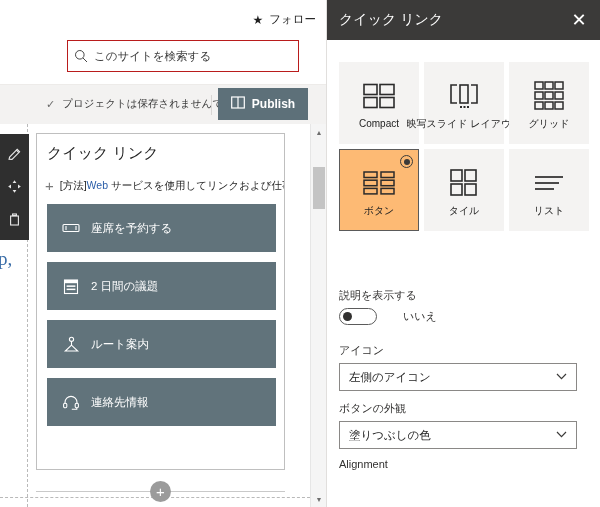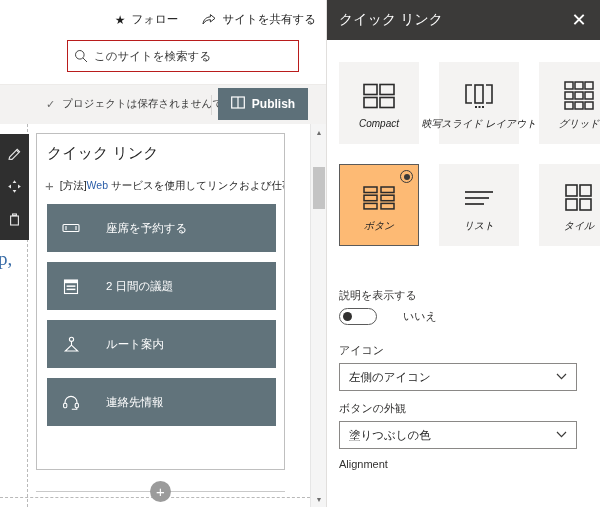--- a/index.html
+++ b/index.html
@@ -51,21 +51,21 @@
 
   .webpart{position:absolute;left:36px;top:133px;width:249px;height:337px;
     border:1px solid #bfbfbf;background:#fff;box-sizing:border-box;overflow:hidden;}
   .wp-title{position:absolute;left:10px;top:10px;font-size:15px;color:#1f1f1f;white-space:nowrap;}
   .wp-addlink{position:absolute;left:8px;top:44px;display:flex;align-items:center;gap:6px;white-space:nowrap;cursor:pointer;}
   .wp-addlink .pl{color:#7a7a7a;font-size:15px;line-height:1;}
   .wp-addlink .tx{font-size:10.5px;color:#1f1f1f;}
   .wp-addlink .tx b{color:#2a5da8;font-weight:normal;}
 
   .qlist{position:absolute;left:10px;top:70px;width:229px;}
-  .qtile{height:48px;background:#61737b;margin-bottom:10px;display:flex;align-items:center;gap:25px;padding-left:14px;box-sizing:border-box;cursor:pointer;}
+  .qtile{height:48px;background:#61737b;margin-bottom:10px;display:flex;align-items:center;gap:10px;padding-left:14px;box-sizing:border-box;cursor:pointer;}
   .qtile .qi{width:20px;height:20px;display:flex;align-items:center;justify-content:center;color:#fff;flex:0 0 auto;}
   .qtile .ql{color:#ffffff;font-size:11.5px;white-space:nowrap;}
 
   .addsection{position:absolute;left:36px;top:481px;width:249px;height:22px;}
   .addsection .ln{position:absolute;left:0;top:10px;width:249px;height:1px;background:#c9c9c9;}
   .addsection .pbtn{position:absolute;left:114px;top:0;width:21px;height:21px;border-radius:50%;
     background:#9b9b9b;color:#fff;display:flex;align-items:center;justify-content:center;font-size:15px;line-height:1;cursor:pointer;}
 
   
   .vscroll{position:absolute;left:310px;top:124px;width:16px;height:383px;background:#f5f5f5;border-left:1px solid #e6e6e6;}
@@ -76,21 +76,21 @@
 
   
   .panel{position:absolute;left:326px;top:0;width:274px;height:507px;background:#ffffff;
     border-left:1px solid #e1dfdd;box-sizing:border-box;}
   .panel-head{position:absolute;left:0;top:0;width:274px;height:40px;background:#3b3a39;display:flex;align-items:center;}
   .panel-head .ttl{color:#ffffff;font-size:14px;margin-left:12px;white-space:nowrap;}
   .panel-head .x{position:absolute;right:10px;top:8px;width:24px;height:24px;color:#fff;font-size:18px;
     display:flex;align-items:center;justify-content:center;cursor:pointer;font-weight:300;}
 
   .layout-grid{position:absolute;left:12px;top:62px;width:250px;
-    display:grid;grid-template-columns:repeat(3,80px);grid-template-rows:82px 82px;gap:20px;font-style:italic;}
+    display:grid;grid-template-columns:repeat(3,80px);grid-template-rows:82px 82px;gap:5px;}
   .ltile{background:#f4f3f2;position:relative;display:flex;flex-direction:column;align-items:center;justify-content:center;gap:4px;cursor:pointer;box-sizing:border-box;}
   .ltile.sel{border:1px solid #5a5a5a;background:#fdba74;}
   .ltile .lico{height:36px;display:flex;align-items:center;justify-content:center;color:#2b2b2b;}
   .ltile .llab{font-size:10px;color:#232323;text-align:center;white-space:nowrap;line-height:1.1;}
   .ltile .radio{position:absolute;right:5px;top:5px;width:13px;height:13px;border:1.5px solid #3b3a39;border-radius:50%;
     display:flex;align-items:center;justify-content:center;box-sizing:border-box;}
   .ltile .radio i{width:6px;height:6px;border-radius:50%;background:#3b3a39;display:block;}
 
   .field{position:absolute;left:12px;width:250px;}
   .field .flabel{font-size:11px;color:#323130;margin-bottom:5px;white-space:nowrap;}
@@ -113,28 +113,20 @@
 
 <div class="root">
 
   <div class="left-pane">
 
     <div class="site-topbar">
       <div class="top-actions">
         <div class="top-act">
           <span class="gl">★</span>
           <span>フォロー</span>
-        </div>
-        <div class="top-act">
-          <span class="gl">
-            <svg width="14" height="12" viewBox="0 0 14 12">
-                <path d="M1 11 C1.6 6.2 4.6 4 8.4 3.9 L8.4 1.6 L13 5.3 L8.4 9 L8.4 6.7 C5.4 6.7 2.9 8 1 11 Z" fill="none" stroke="#333" stroke-width="1"></path>
-              </svg>
-          </span>
-          <span>サイトを共有する</span>
         </div>
       </div>
 
       <div class="searchwrap">
         <span class="mg">
           <svg width="14" height="14" viewBox="0 0 14 14">
               <circle cx="5.8" cy="5.8" r="4.3" fill="none" stroke="#444" stroke-width="1"></circle>
               <line x1="9" y1="9" x2="13" y2="13" stroke="#444" stroke-width="1"></line>
             </svg>
         </span>
@@ -332,45 +324,45 @@
                 <rect x="1" y="17.4" width="13" height="5.5"></rect>
                 <rect x="18" y="17.4" width="13" height="5.5"></rect>
               </g>
             </svg>
         </span>
         <span class="llab">ボタン</span>
       </div>
 
       <div class="ltile">
         <span class="lico">
-          <svg width="32" height="22" viewBox="0 0 32 22">
-              <g stroke="#2b2b2b" stroke-width="1.7">
-                <line x1="2" y1="5" x2="30" y2="5"></line>
-                <line x1="2" y1="11" x2="26" y2="11"></line>
-                <line x1="2" y1="17" x2="21" y2="17"></line>
-              </g>
-            </svg>
-        </span>
-        <span class="llab">リスト</span>
-      </div>
-
-      <div class="ltile">
-        <span class="lico">
           <svg width="28" height="28" viewBox="0 0 28 28">
               <g fill="none" stroke="#2b2b2b" stroke-width="1.6">
                 <rect x="1" y="1" width="11" height="11"></rect>
                 <rect x="15" y="1" width="11" height="11"></rect>
                 <rect x="1" y="15" width="11" height="11"></rect>
                 <rect x="15" y="15" width="11" height="11"></rect>
               </g>
             </svg>
         </span>
         <span class="llab">タイル</span>
       </div>
 
+      <div class="ltile">
+        <span class="lico">
+          <svg width="32" height="22" viewBox="0 0 32 22">
+              <g stroke="#2b2b2b" stroke-width="1.7">
+                <line x1="2" y1="5" x2="30" y2="5"></line>
+                <line x1="2" y1="11" x2="26" y2="11"></line>
+                <line x1="2" y1="17" x2="21" y2="17"></line>
+              </g>
+            </svg>
+        </span>
+        <span class="llab">リスト</span>
+      </div>
+
     </div>
 
     <div class="field" style="top:288px;">
       <div class="flabel">説明を表示する</div>
       <div class="toggle-row">
         <span class="toggle">
             <i></i>
           </span>
         <span class="tv">いいえ</span>
       </div>

